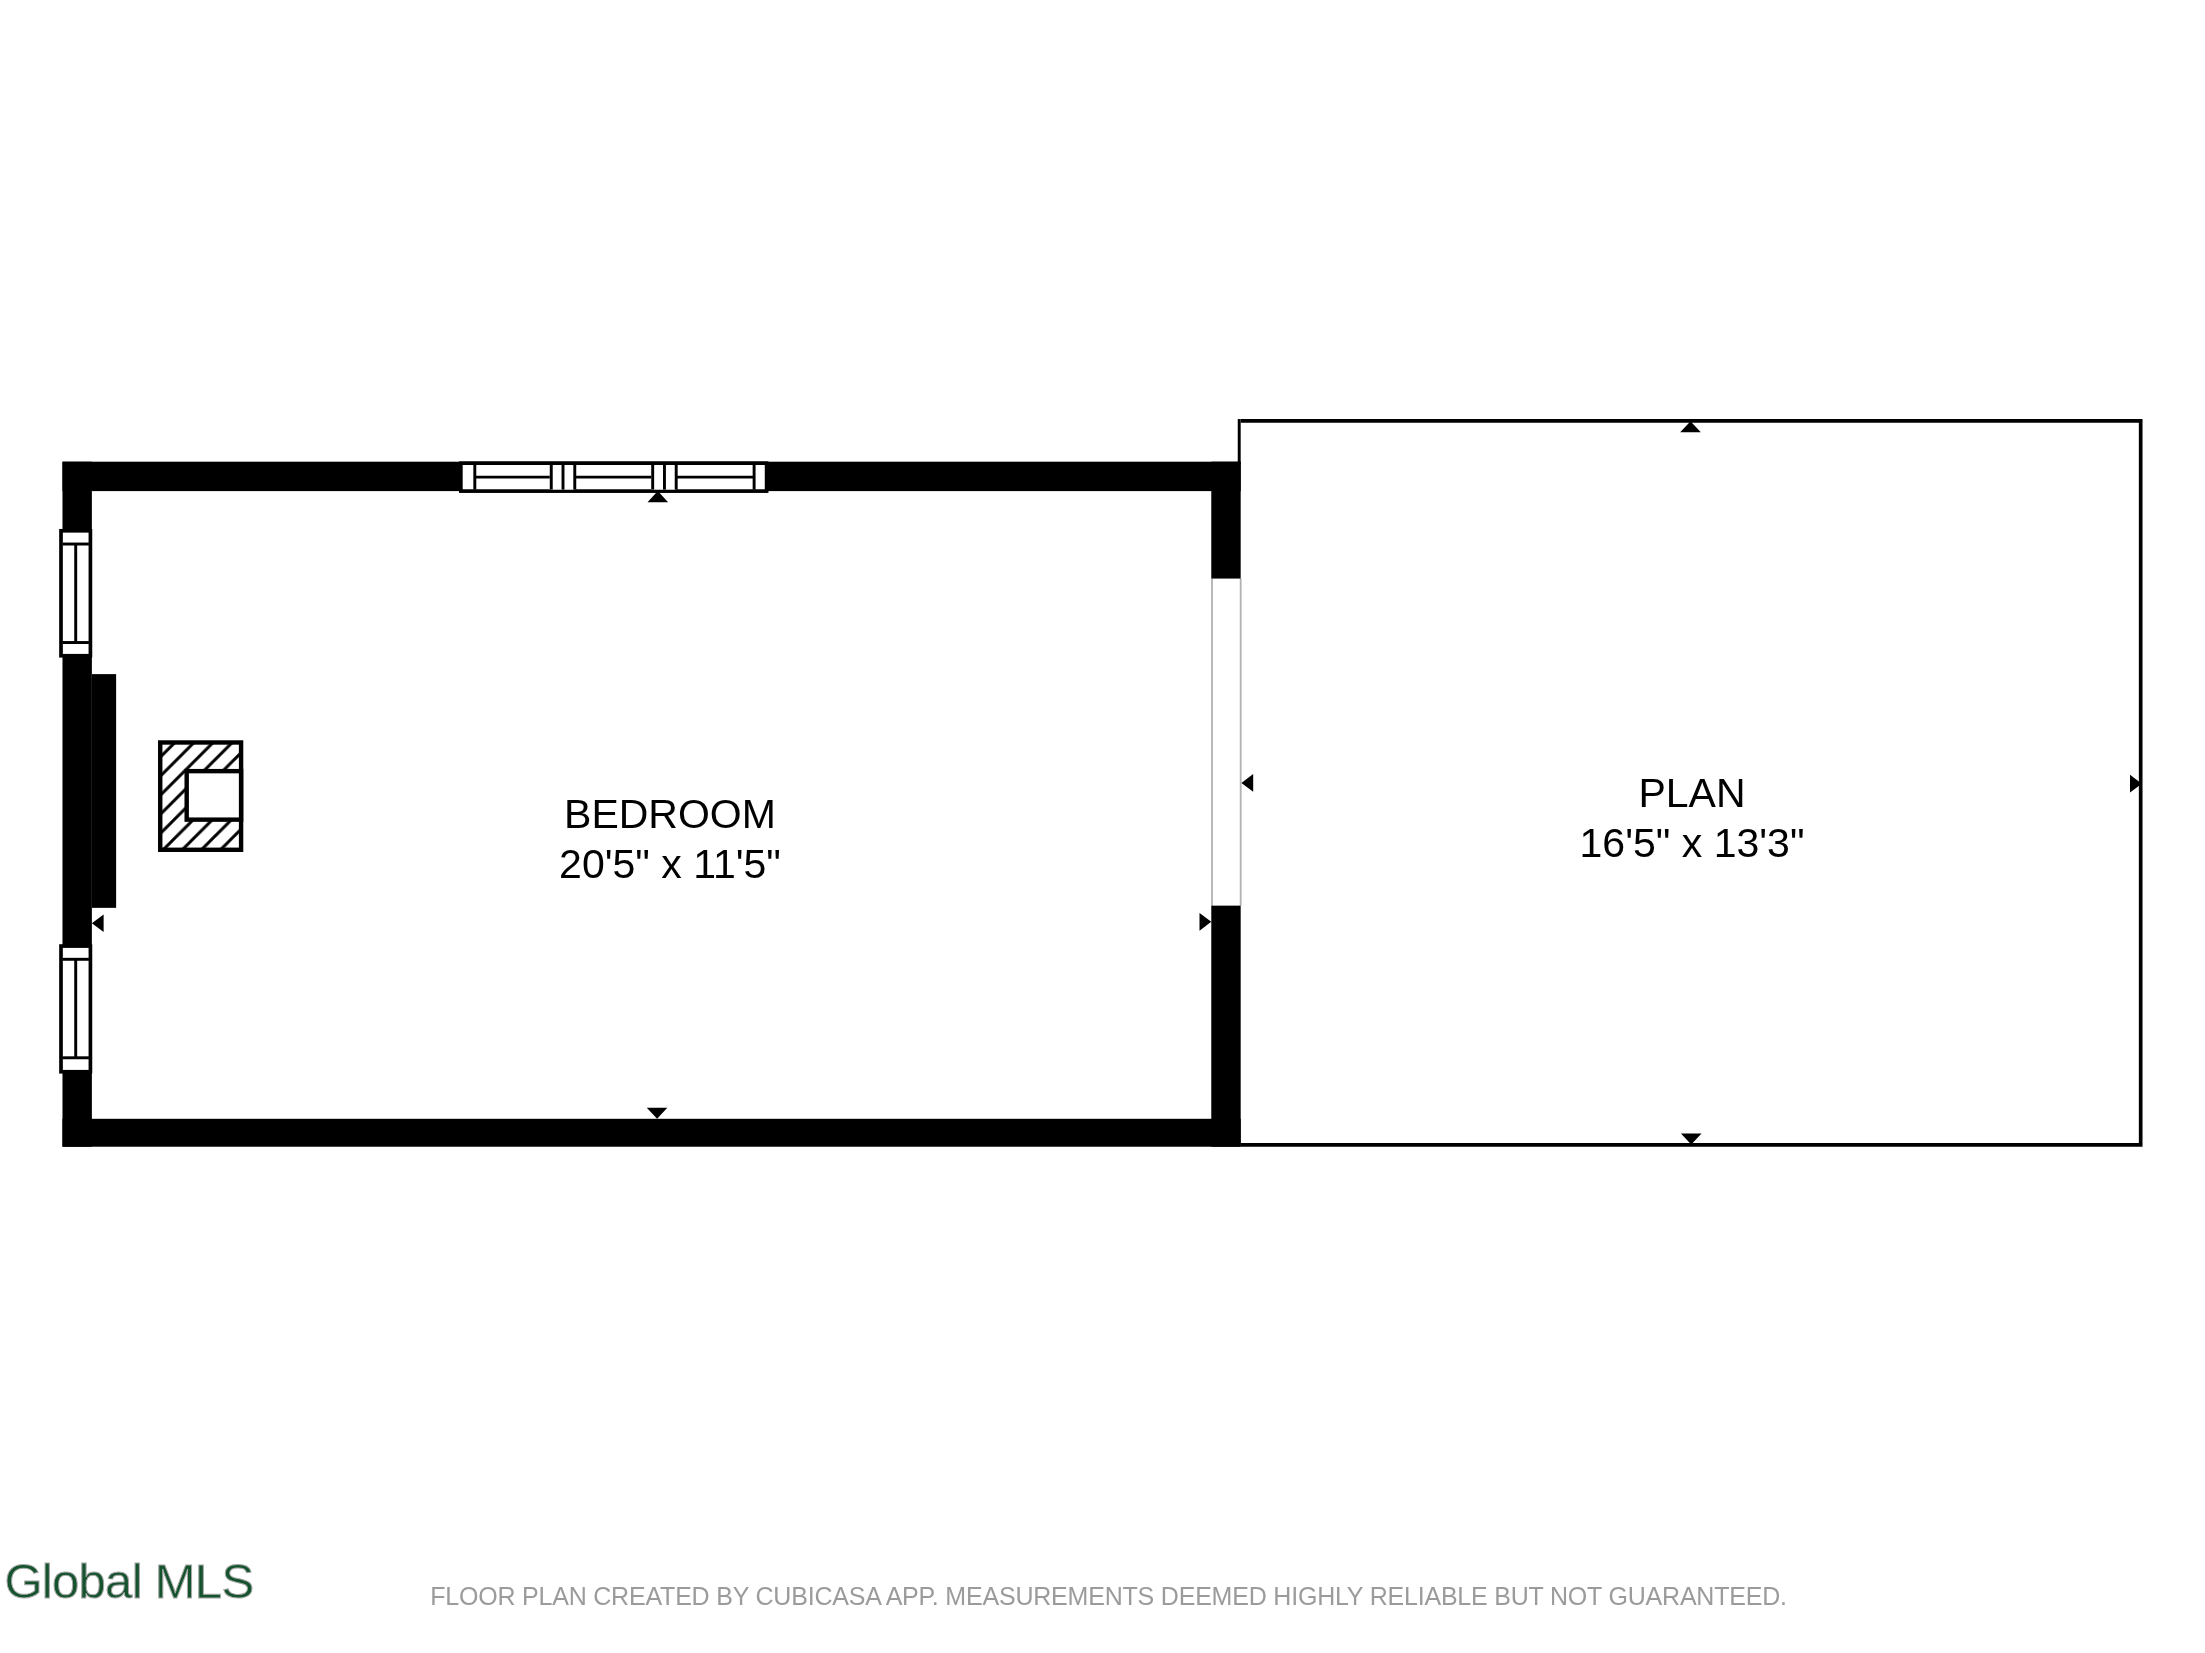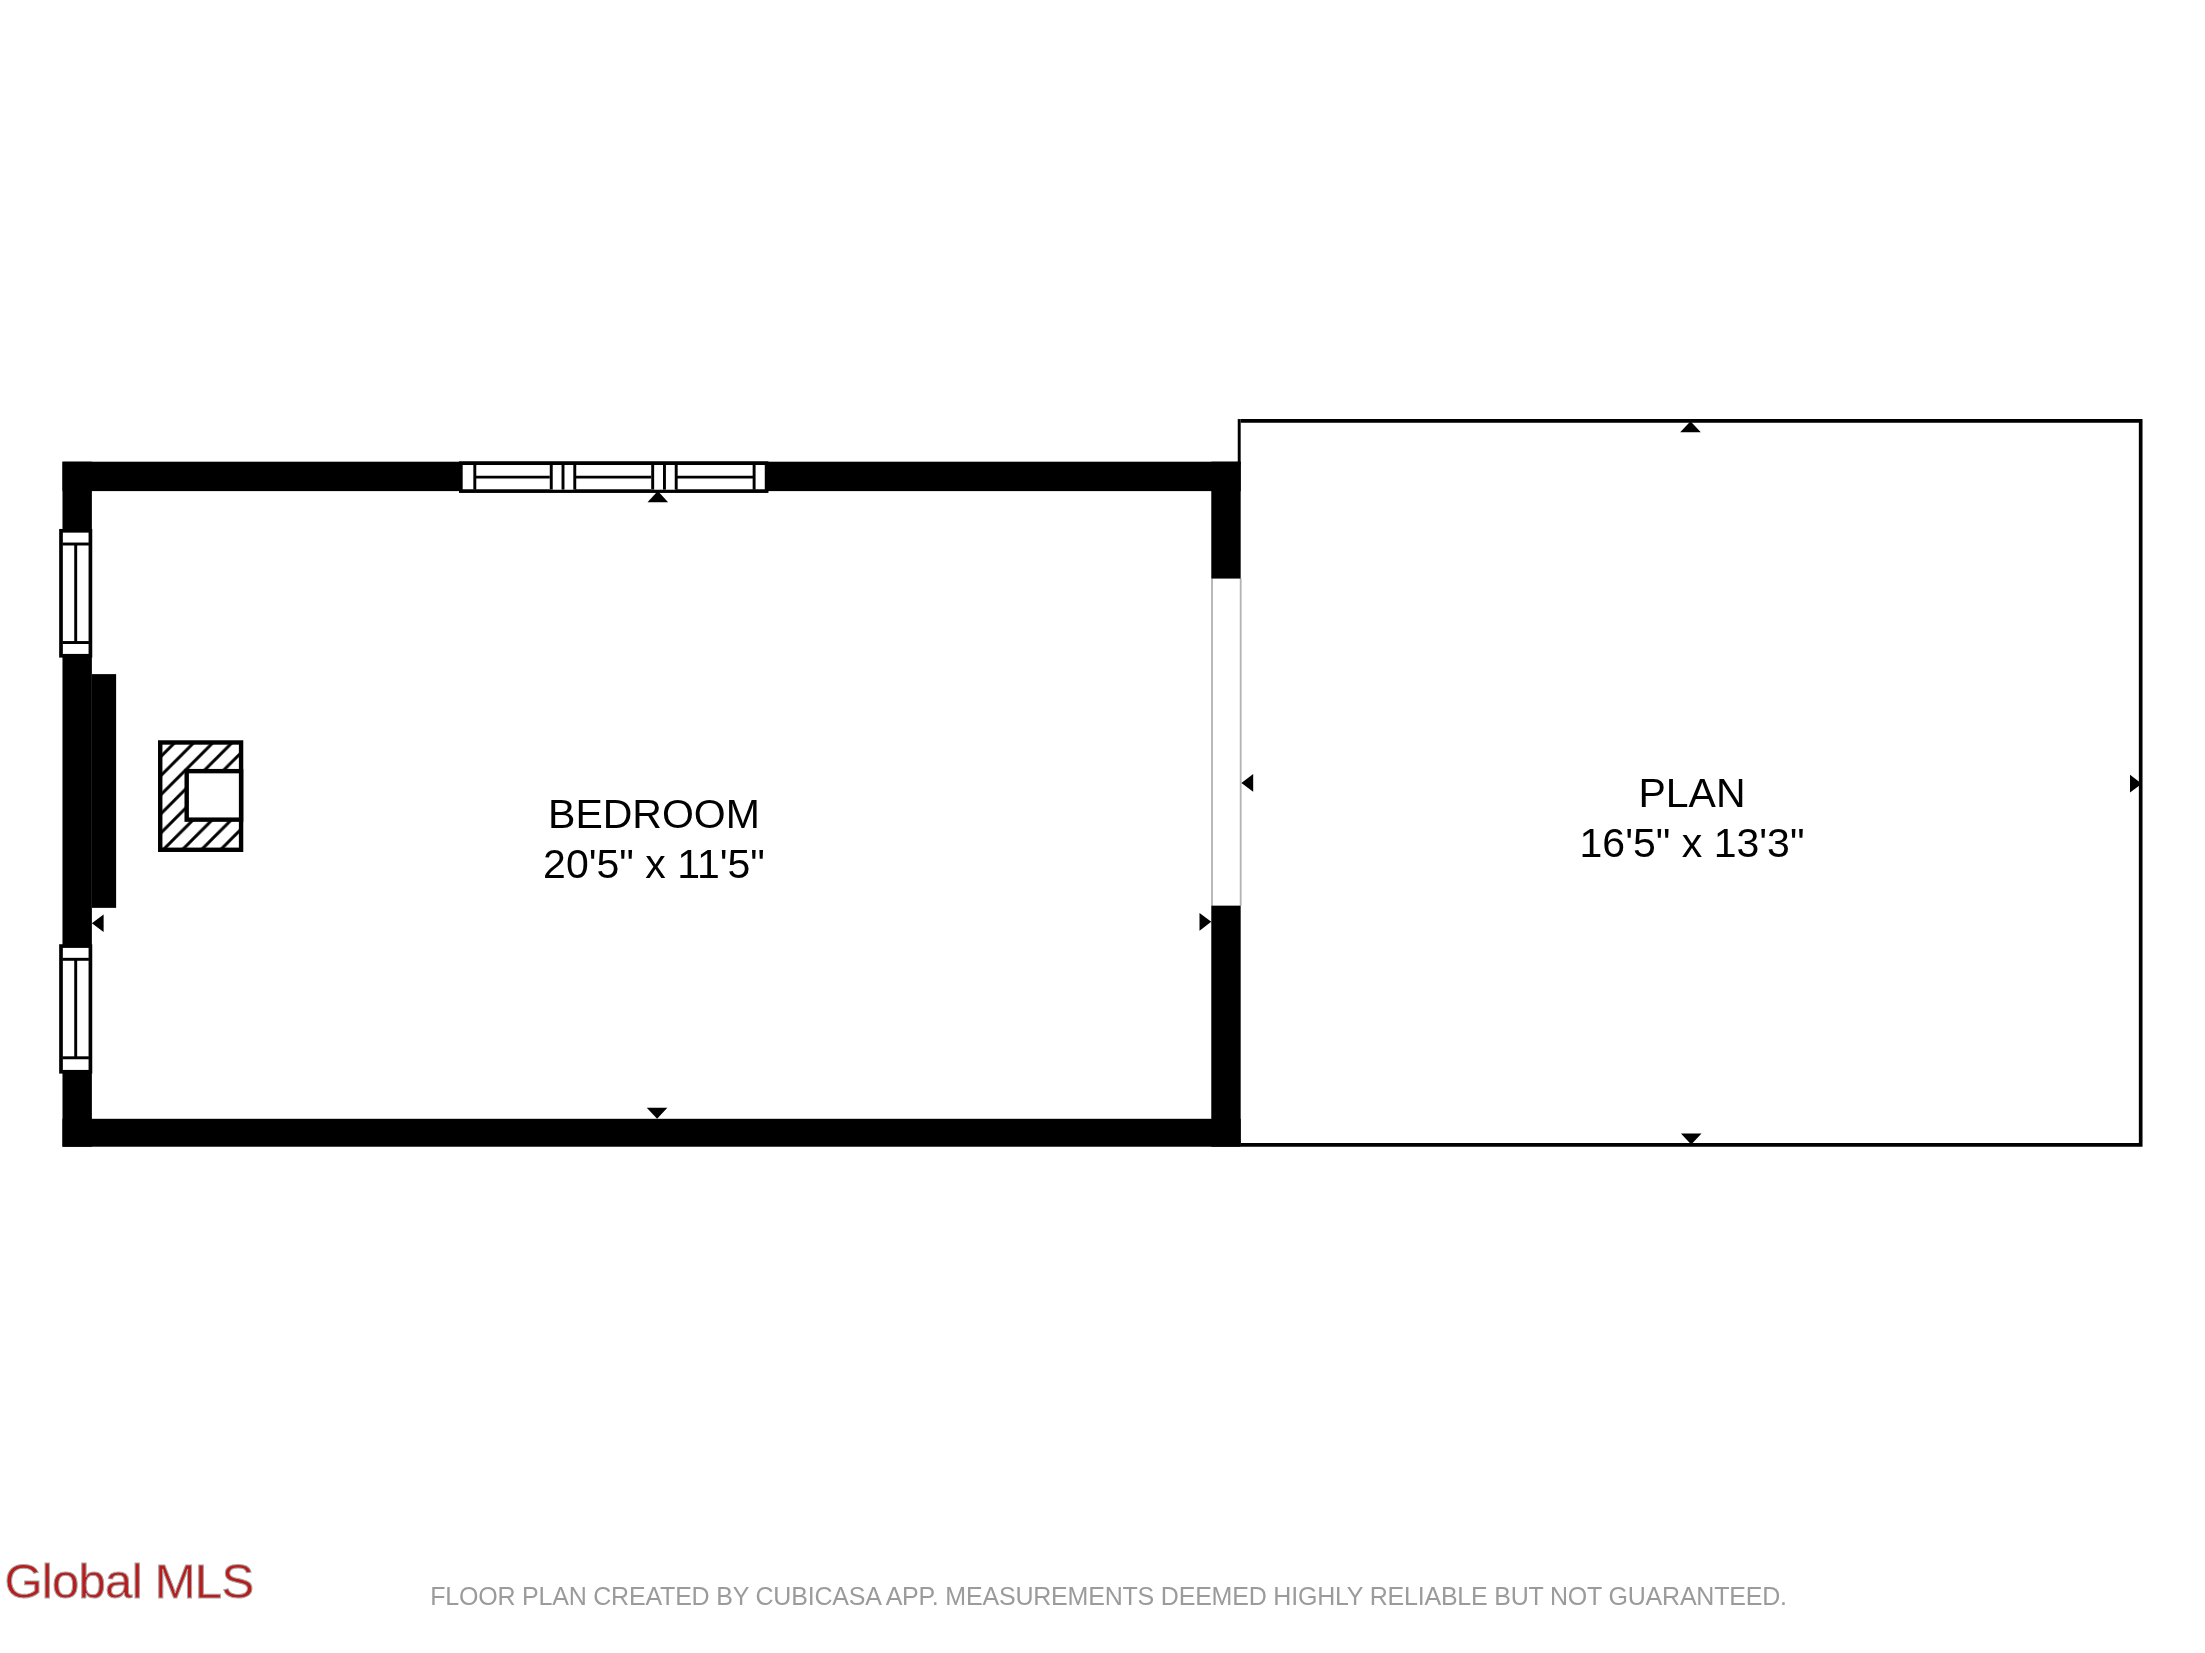--- a/index.html
+++ b/index.html
@@ -46,21 +46,21 @@
     color: #9b9b9b;
     white-space: nowrap;
     padding-left: 12px;
   }
   .watermark {
     position: absolute;
     left: 4.4px;
     top: 1553px;
     font-size: 49px;
     letter-spacing: -0.7px;
-    color: #b91c1c;
+    color: #14532d;
     -webkit-text-stroke: 1px #a8a8a8;
     white-space: nowrap;
   }
 </style>
 </head>
 <body>
 
 <div class="canvas">
 
   <svg class="plan-svg" width="2205" height="1654" viewBox="0 0 3000 2250">
@@ -125,21 +125,21 @@
       <polygon points="880,1507 908,1507 894,1522"></polygon>
       <polygon points="141,1244 141,1268 125,1256"></polygon>
       <polygon points="1632,1242 1632,1266 1648,1254"></polygon>
       <polygon points="2286,588 2314,588 2300,573 "></polygon>
       <polygon points="2287,1542 2315,1542 2301,1557"></polygon>
       <polygon points="1705,1053 1705,1077 1689,1065"></polygon>
       <polygon points="2898,1054 2898,1078 2914,1066"></polygon>
     </g>
   </svg>
 
-  <div class="room-label" style="left:654px; top:839px;">
+  <div class="room-label" style="left:670px; top:839px;">
     <div class="room-name">BEDROOM</div>
     <div class="room-dims">20'5" x 11'5"</div>
   </div>
 
   <div class="room-label" style="left:1692px; top:818px;">
     <div class="room-name">PLAN</div>
     <div class="room-dims">16'5" x 13'3"</div>
   </div>
 
   <div class="watermark">Global MLS</div>

